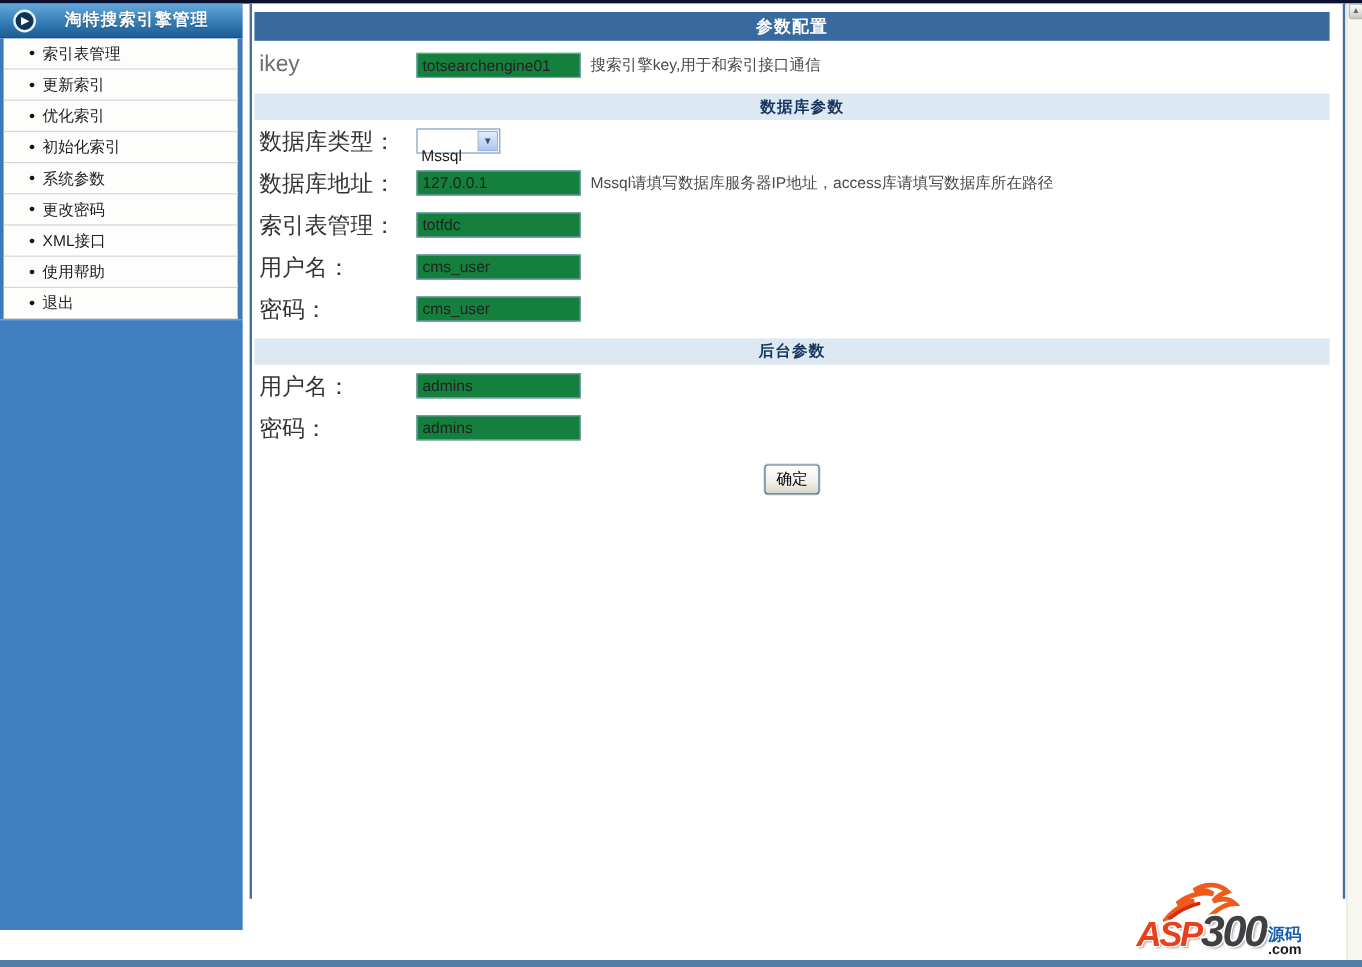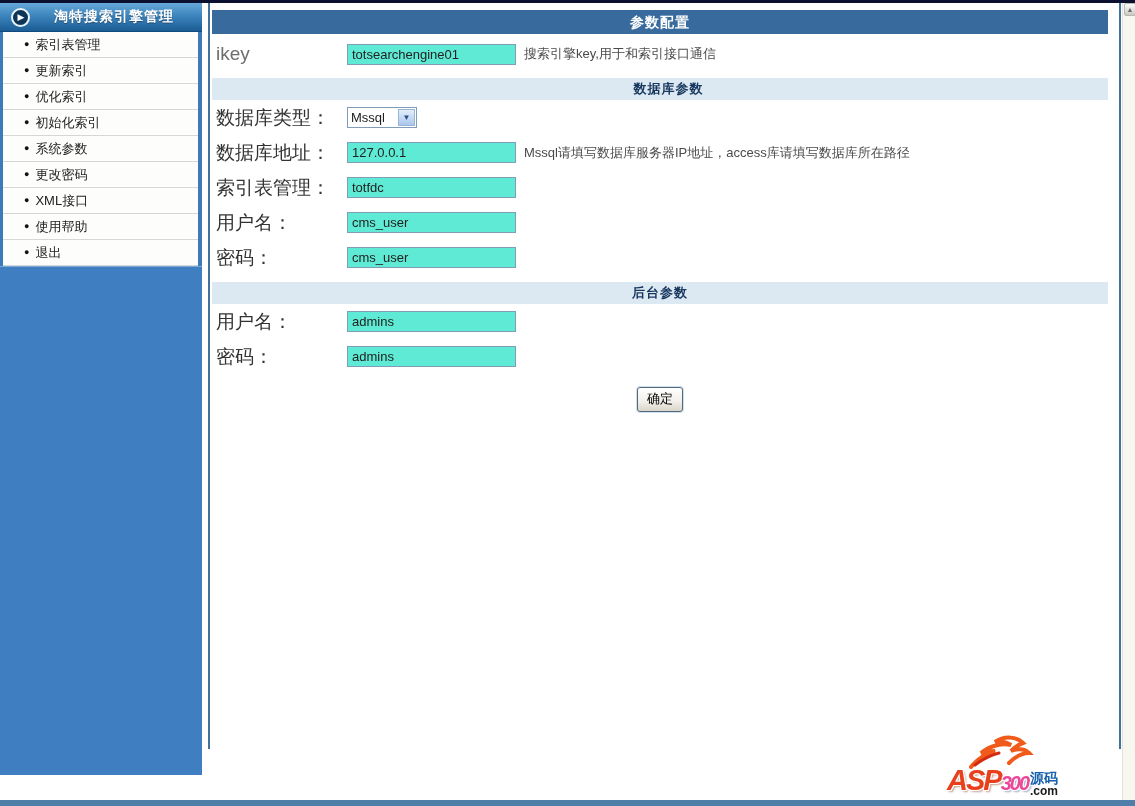--- a/index.html
+++ b/index.html
@@ -35,26 +35,26 @@
   .panel-title { height:24px; line-height:24px; background:#386a9d; color:#fff;
                  font-weight:bold; font-size:14px; text-align:center; letter-spacing:1px; }
   .section-bar { height:22px; line-height:22px; background:#dce8f2; color:#17365d;
                  font-weight:bold; font-size:13px; text-align:center; letter-spacing:1px; }
   .bar-db { margin-top:4px;padding-left:17px; }
   .bar-admin { margin-top:7px; }
   .form-row { display:flex; align-items:center; height:35px; }
   .row-ikey { height:40px; }
   .flabel { width:135px; flex-shrink:0; font-size:19px; color:#333; padding-left:4px; }
   .flabel.latin { color:#6e6e6e; }
-  input.txt { width:169px; height:21px; border:1px solid #7f9db9; background:#5eead4;
+  input.txt { width:137px; height:21px; border:1px solid #7f9db9; background:#15803d;
               font-family:"Liberation Sans","DejaVu Sans",sans-serif; font-size:13px;
               color:#222; padding:1px 4px; }
   .hint { margin-left:8px; font-size:13px; color:#4a4a4a;text-align:right; }
   .select-wrap { position:relative; width:70px; height:21px; border:1px solid #7f9db9; background:#fff; }
-  .select-wrap select { position:absolute; left:0; top:0; width:100%; height:100%;
+  .select-wrap select { position:absolute; left:0; top:12px; width:100%; height:100%;
                         border:none; outline:none; background:transparent;
                         -webkit-appearance:none; appearance:none;
                         font-family:"Liberation Sans","DejaVu Sans",sans-serif;
                         font-size:13px; color:#222; padding-left:3px; }
   .select-arrow { position:absolute; right:1px; top:1px; width:17px; height:17px;
                   background:linear-gradient(#e3eefb,#aac6ee); border:1px solid #9cb4d4;
                   display:flex; align-items:center; justify-content:center;
                   font-size:8px; color:#274f80; pointer-events:none; }
   .btn-row { text-align:center; margin-top:13px; height:26px; }
   .btn { font-family:"Liberation Sans","DejaVu Sans",sans-serif; font-size:13px; color:#000;
@@ -74,21 +74,21 @@
   
   .bottombar { position:absolute; left:0; bottom:0; width:100%; height:6px; background:#4f7ea8; }
 
   
   .logo { position:absolute; right:26px; bottom:9px; width:162px; height:58px; }
   .logo .flame { position:absolute; left:18px; top:-4px; }
   .logo-text { position:absolute; left:0; bottom:0; white-space:nowrap;
                font-style:italic; font-weight:bold; }
   .logo-asp { font-size:29px; color:#e8401c; letter-spacing:-2px;
               text-shadow:-1px -1px 0 #fff,1px -1px 0 #fff,-1px 1px 0 #fff,1px 1px 0 #fff,2px 2px 2px rgba(120,40,0,.45); }
-  .logo-300 { font-size:20px; color:#ec4899; letter-spacing:-2px;
+  .logo-300 { font-size:36px; color:#404040; letter-spacing:-2px;
               text-shadow:-1px -1px 0 #fff,1px -1px 0 #fff,-1px 1px 0 #fff,1px 1px 0 #fff,2px 2px 2px rgba(0,40,90,.4); }
   .logo-suffix { display:inline-block; vertical-align:bottom; margin-left:2px; font-style:normal;
                  line-height:1; text-align:left; }
   .logo-cn { display:block; font-size:14px; color:#1661ad; font-weight:bold;
              text-shadow:-1px -1px 0 #fff,1px -1px 0 #fff,-1px 1px 0 #fff,1px 1px 0 #fff; }
   .logo-com { display:block; font-size:12px; color:#1a1a1a; font-weight:bold;
               text-shadow:-1px -1px 0 #fff,1px -1px 0 #fff,-1px 1px 0 #fff,1px 1px 0 #fff; }
 </style>
 </head>
 <body>

